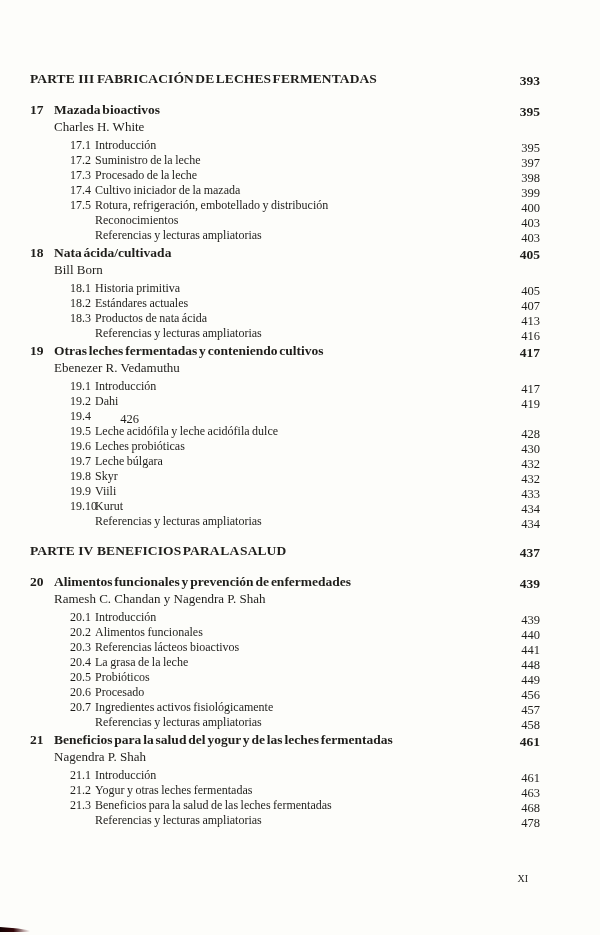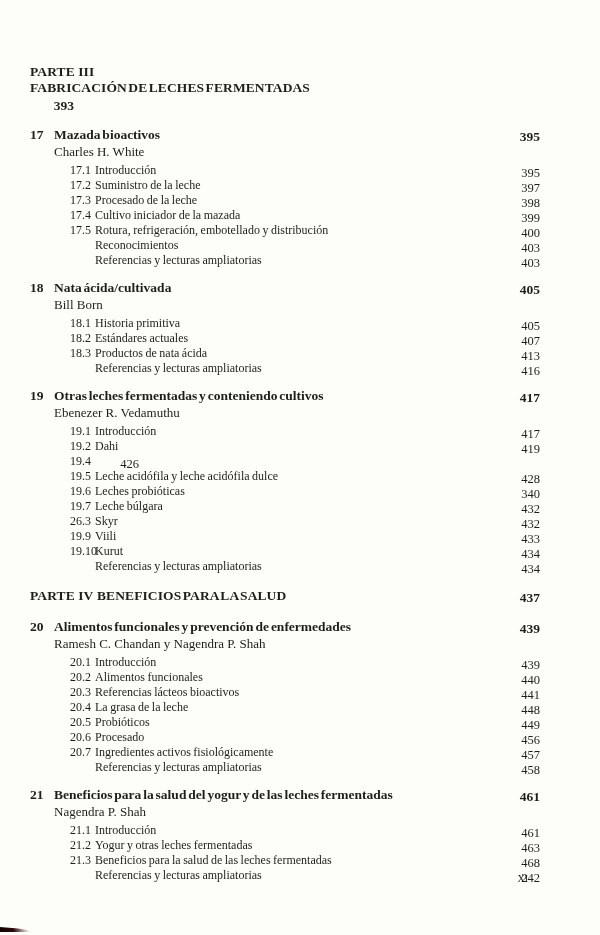--- a/index.html
+++ b/index.html
@@ -24,25 +24,25 @@
   }
   
   .part-row {
     display: flex;
     align-items: baseline;
     font-weight: bold;
     font-size: 13.5px;
     line-height: 16px;
     margin: 14px 0;
   }
-  .part-row:first-child { margin-top: 0; flex-direction: column; }
+  .part-row:first-child { margin-top: 7px; }
   .part-label { width: 67px; flex-shrink: 0; letter-spacing: 0.1px; }
   .part-title { flex: 1; word-spacing: -2px; letter-spacing: 0.1px; }
   
-  .chapter { margin-top: 11px; }
+  .chapter { margin-top: 1px; }
   .ch-head {
     display: flex;
     font-weight: bold;
     font-size: 13.5px;
     line-height: 17px;
   }
   .ch-num { width: 24px; flex-shrink: 0; }
   .ch-title { flex: 1; padding-right: 10px; word-spacing: -1.5px; }
   .ch-author {
     margin-left: 24px;
@@ -190,29 +190,29 @@
             <span class="pnum">426</span>
           </div>
           <div class="entry-row">
             <span class="e-num">19.5</span>
             <span class="e-title">Leche acidófila y leche acidófila dulce</span>
             <span class="pnum">428</span>
           </div>
           <div class="entry-row">
             <span class="e-num">19.6</span>
             <span class="e-title">Leches probióticas</span>
-            <span class="pnum">340</span>
+            <span class="pnum">430</span>
           </div>
           <div class="entry-row">
             <span class="e-num">19.7</span>
             <span class="e-title">Leche búlgara</span>
             <span class="pnum">432</span>
           </div>
           <div class="entry-row">
-            <span class="e-num">26.3</span>
+            <span class="e-num">19.8</span>
             <span class="e-title">Skyr</span>
             <span class="pnum">432</span>
           </div>
           <div class="entry-row">
             <span class="e-num">19.9</span>
             <span class="e-title">Viili</span>
             <span class="pnum">433</span>
           </div>
           <div class="entry-row">
             <span class="e-num">19.10</span>
@@ -300,20 +300,20 @@
             <span class="pnum">463</span>
           </div>
           <div class="entry-row">
             <span class="e-num">21.3</span>
             <span class="e-title">Beneficios para la salud de las leches fermentadas</span>
             <span class="pnum">468</span>
           </div>
           <div class="entry-row">
             <span class="e-num"></span>
             <span class="e-title">Referencias y lecturas ampliatorias</span>
-            <span class="pnum">242</span>
+            <span class="pnum">478</span>
           </div>
         </div>
       </div>
     </div>
   <div class="footer">XI</div>
   <div class="scan-artifact"></div>
 </div>
 
 </body></html>

